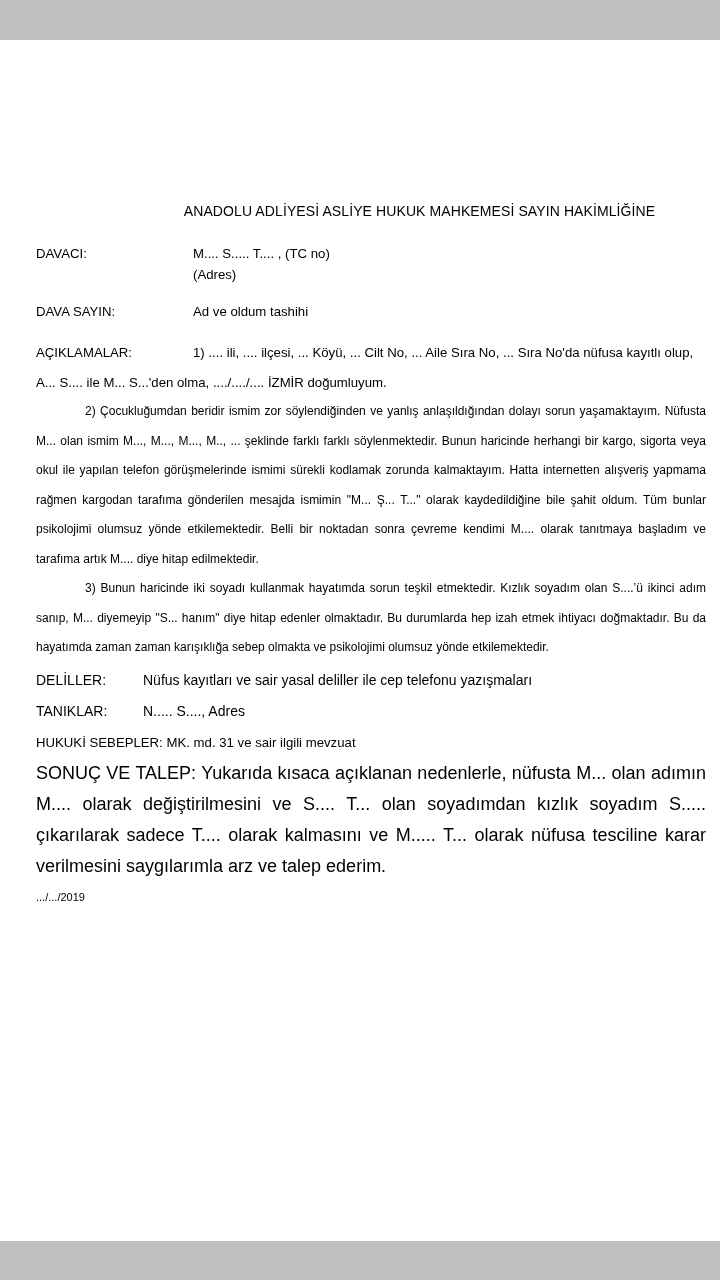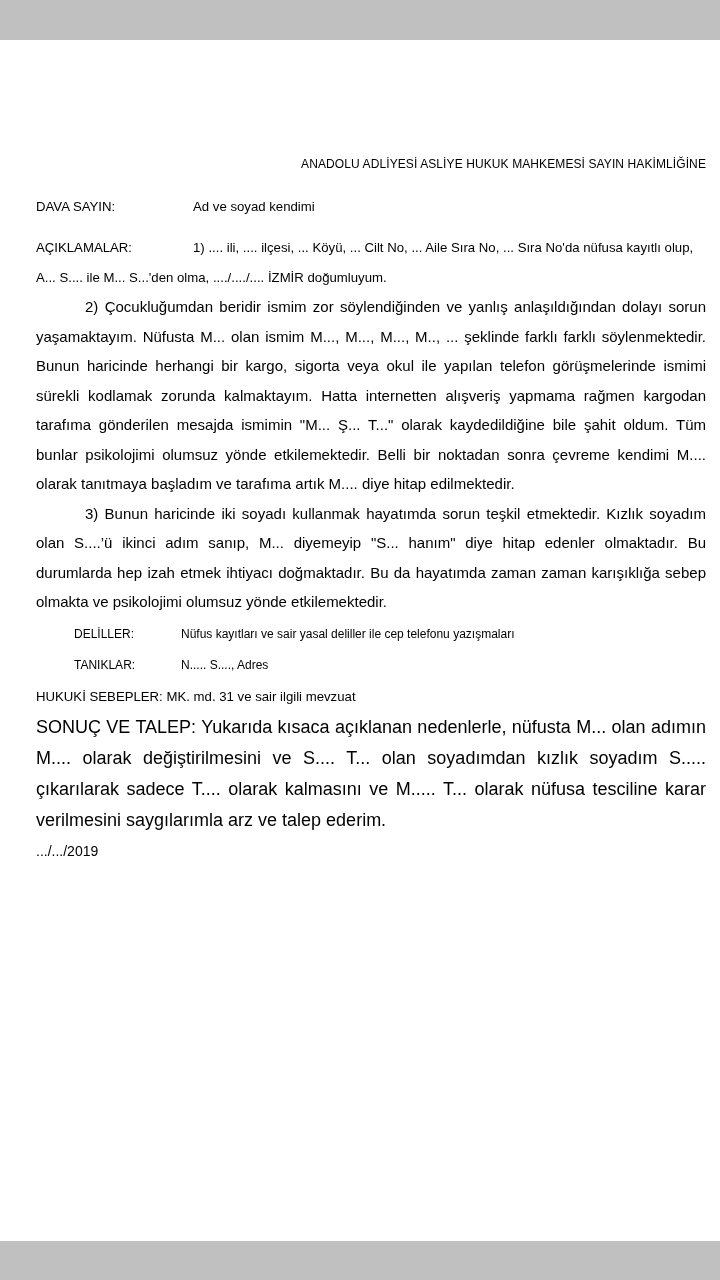--- a/index.html
+++ b/index.html
@@ -45,27 +45,28 @@
     background: #ffffff;
     box-sizing: border-box;
   }
   .content {
     position: absolute;
     left: 36px;
     top: 115px;
     width: 670px;
   }
   .doc-title {
-    text-align: right;
+    text-align: center;
     padding-left: 97px;
-    font-size: 12px;
+    font-size: 14px;
     line-height: 18px;
     letter-spacing: 0.1px;
     margin-bottom: 23px;
     white-space: nowrap;
+    margin-top: 47px;
   }
   .field-row {
     display: block;
     font-size: 13.2px;
     line-height: 21px;
     margin-bottom: 16px;
     white-space: nowrap;
   }
   .field-label {
     display: inline-block;
@@ -73,21 +74,21 @@
     vertical-align: top;
   }
   .field-value {
     display: inline-block;
     vertical-align: top;
   }
   .field-value .sub {
     display: block;
   }
   .body-text {
-    font-size: 15px;
+    font-size: 12px;
     line-height: 29.5px;
     text-align: justify;
     text-justify: inter-word;
     margin: 0;
   }
   .aciklamalar-block {
     margin-top: 4px;
   }
   .acik-first {
     font-size: 13.2px;
@@ -102,62 +103,64 @@
   .para-indent {
     text-indent: 49px;
   }
   .para {
     margin: 0;
   }
   .lower-rows {
     margin-top: 2px;
   }
   .lower-row {
-    font-size: 12px;
+    font-size: 14px;
     line-height: 31px;
     white-space: nowrap;
-    margin-left: 38px;
   }
   .lower-label {
     display: inline-block;
     width: 107px;
   }
   .flow-row {
     font-size: 13.2px;
     line-height: 31px;
   }
   .sonuc {
     font-size: 18px;
     line-height: 31px;
     text-align: justify;
     text-justify: inter-word;
     margin: 0;
   }
   .date-line {
-    font-size: 14px;
+    font-size: 11px;
     line-height: 31px;
   }
 </style>
 </head>
 <body>
 
 <div class="page">
 
   <div class="band band-top"></div>
 
   <div class="sheet">
 
     <div class="content">
 
       <div class="doc-title">ANADOLU ADLİYESİ ASLİYE HUKUK MAHKEMESİ SAYIN HAKİMLİĞİNE</div>
 
+      <div class="field-row">
+        <span class="field-label">DAVACI:</span><span class="field-value"><span class="sub">M.... S..... T.... , (TC no)</span><span class="sub">(Adres)</span></span>
+      </div>
 
 
       <div class="field-row">
-        <span class="field-label">DAVA SAYIN:</span><span class="field-value">Ad ve soyad kendimi</span>
+        <span class="field-label">DAVA SAYIN:</span><span class="field-value">Ad ve oldum tashihi</span>
       </div>
 
       <div class="aciklamalar-block">
 
         <p class="acik-first body-text"><span class="acik-label">AÇIKLAMALAR:</span><span>1) .... ili, .... ilçesi, ... Köyü, ... Cilt No, ... Aile Sıra No, ... Sıra No'da nüfusa kayıtlı olup, A... S.... ile M... S...'den olma, ..../..../.... İZMİR doğumluyum.</span></p>
 
         <p class="body-text para para-indent">2) Çocukluğumdan beridir ismim zor söylendiğinden ve yanlış anlaşıldığından dolayı sorun yaşamaktayım. Nüfusta M... olan ismim M..., M..., M..., M.., ... şeklinde farklı farklı söylenmektedir. Bunun haricinde herhangi bir kargo, sigorta veya okul ile yapılan telefon görüşmelerinde ismimi sürekli kodlamak zorunda kalmaktayım. Hatta internetten alışveriş yapmama rağmen kargodan tarafıma gönderilen mesajda ismimin "M... Ş... T..." olarak kaydedildiğine bile şahit oldum. Tüm bunlar psikolojimi olumsuz yönde etkilemektedir. Belli bir noktadan sonra çevreme kendimi M....  olarak tanıtmaya başladım ve tarafıma artık M.... diye hitap edilmektedir.</p>
 
         <p class="body-text para para-indent">3) Bunun haricinde iki soyadı kullanmak hayatımda sorun teşkil etmektedir. Kızlık soyadım olan S....’ü ikinci adım sanıp, M... diyemeyip "S... hanım" diye hitap edenler olmaktadır. Bu durumlarda hep izah etmek ihtiyacı doğmaktadır. Bu da hayatımda zaman zaman karışıklığa sebep olmakta ve psikolojimi olumsuz yönde etkilemektedir.</p>
 

